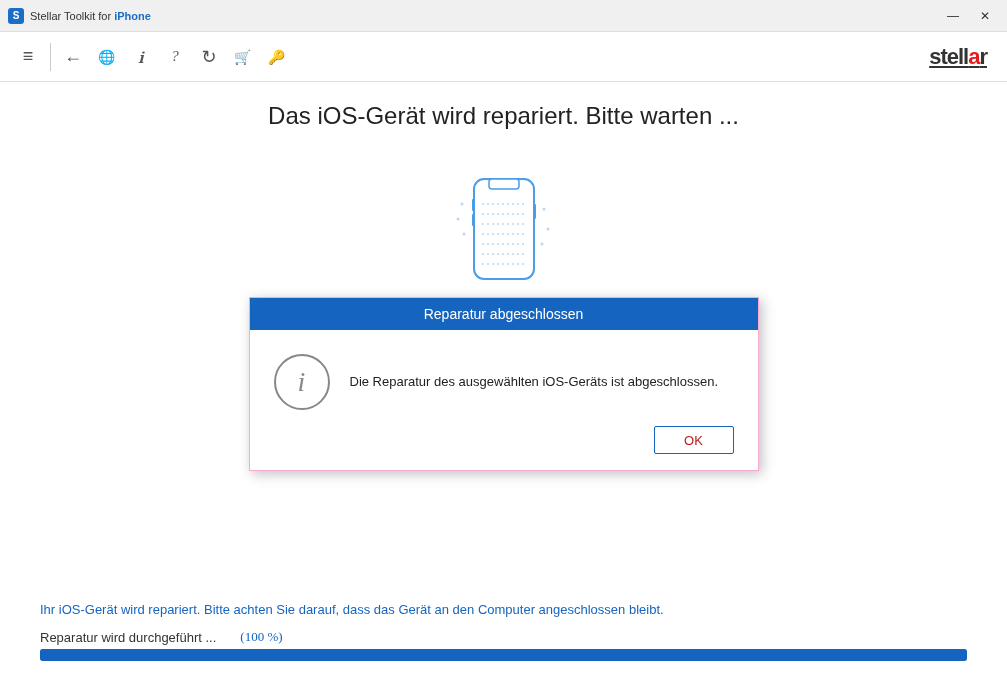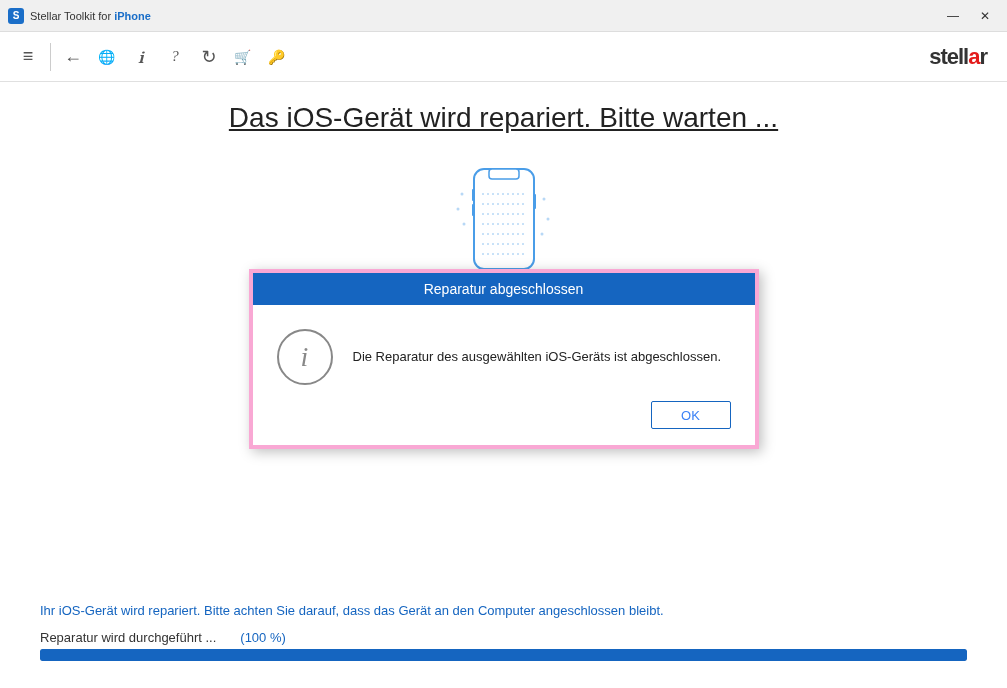--- a/index.html
+++ b/index.html
@@ -101,61 +101,62 @@
       background: #ccc;
       margin: 0 4px;
     }
     #stellar-logo {
       margin-left: auto;
       font-size: 22px;
       font-weight: bold;
       color: #333;
       letter-spacing: -1px;
       padding-right: 8px;
+      text-decoration: underline;
     }
     #stellar-logo span.red { color: #e31c1c; }
 
     
     #main-content {
       flex: 1;
       display: flex;
       flex-direction: column;
       align-items: center;
       padding: 20px 40px 10px;
       position: relative;
       background: #fff;
       overflow: hidden;
     }
 
     #page-heading {
-      font-size: 28px;
+      font-size: 24px;
       font-weight: 400;
       color: #222;
-      margin-bottom: 30px;
+      margin-bottom: 44px;
       text-align: center;
-      text-decoration: underline;
     }
 
     
     #phone-illustration {
       width: 120px;
       height: 110px;
       position: relative;
       margin-bottom: -5px;
       z-index: 0;
     }
 
     
     #dialog-overlay {
       width: 510px;
       background: #fff;
-      border: 4px solid #f9a8d4;
+      border: 1px solid #f9a8d4;
       box-shadow: 3px 3px 12px rgba(0,0,0,0.25);
       z-index: 10;
       position: relative;
+      margin-top: 18px;
     }
     #dialog-title-bar {
       background: #1565c0;
       color: #fff;
       font-size: 14px;
       padding: 8px 16px;
       text-align: center;
     }
     #dialog-body {
       padding: 24px 24px 16px;
@@ -191,21 +192,21 @@
     }
     #dialog-buttons {
       display: flex;
       justify-content: flex-end;
     }
     #ok-btn {
       width: 80px;
       height: 28px;
       background: #fff;
       border: 1.5px solid #1565c0;
-      color: #3b82f6;
+      color: #b91c1c;
       font-size: 13px;
       cursor: pointer;
       border-radius: 2px;
     }
 
     
     #bottom-section {
       width: 100%;
       padding: 20px 40px 27px;
       display: flex;
@@ -230,20 +231,21 @@
       gap: 24px;
     }
     #progress-label {
       font-size: 13px;
       color: #333;
       font-weight: 500;
     }
     #progress-percent {
       font-size: 13px;
       color: #1565c0;
+      font-family: Liberation Serif, serif;
     }
     #progress-bar-bg {
       width: 100%;
       height: 12px;
       background: #e0e0e0;
       border-radius: 2px;
       overflow: hidden;
     }
     #progress-bar-fill {
       height: 100%;

